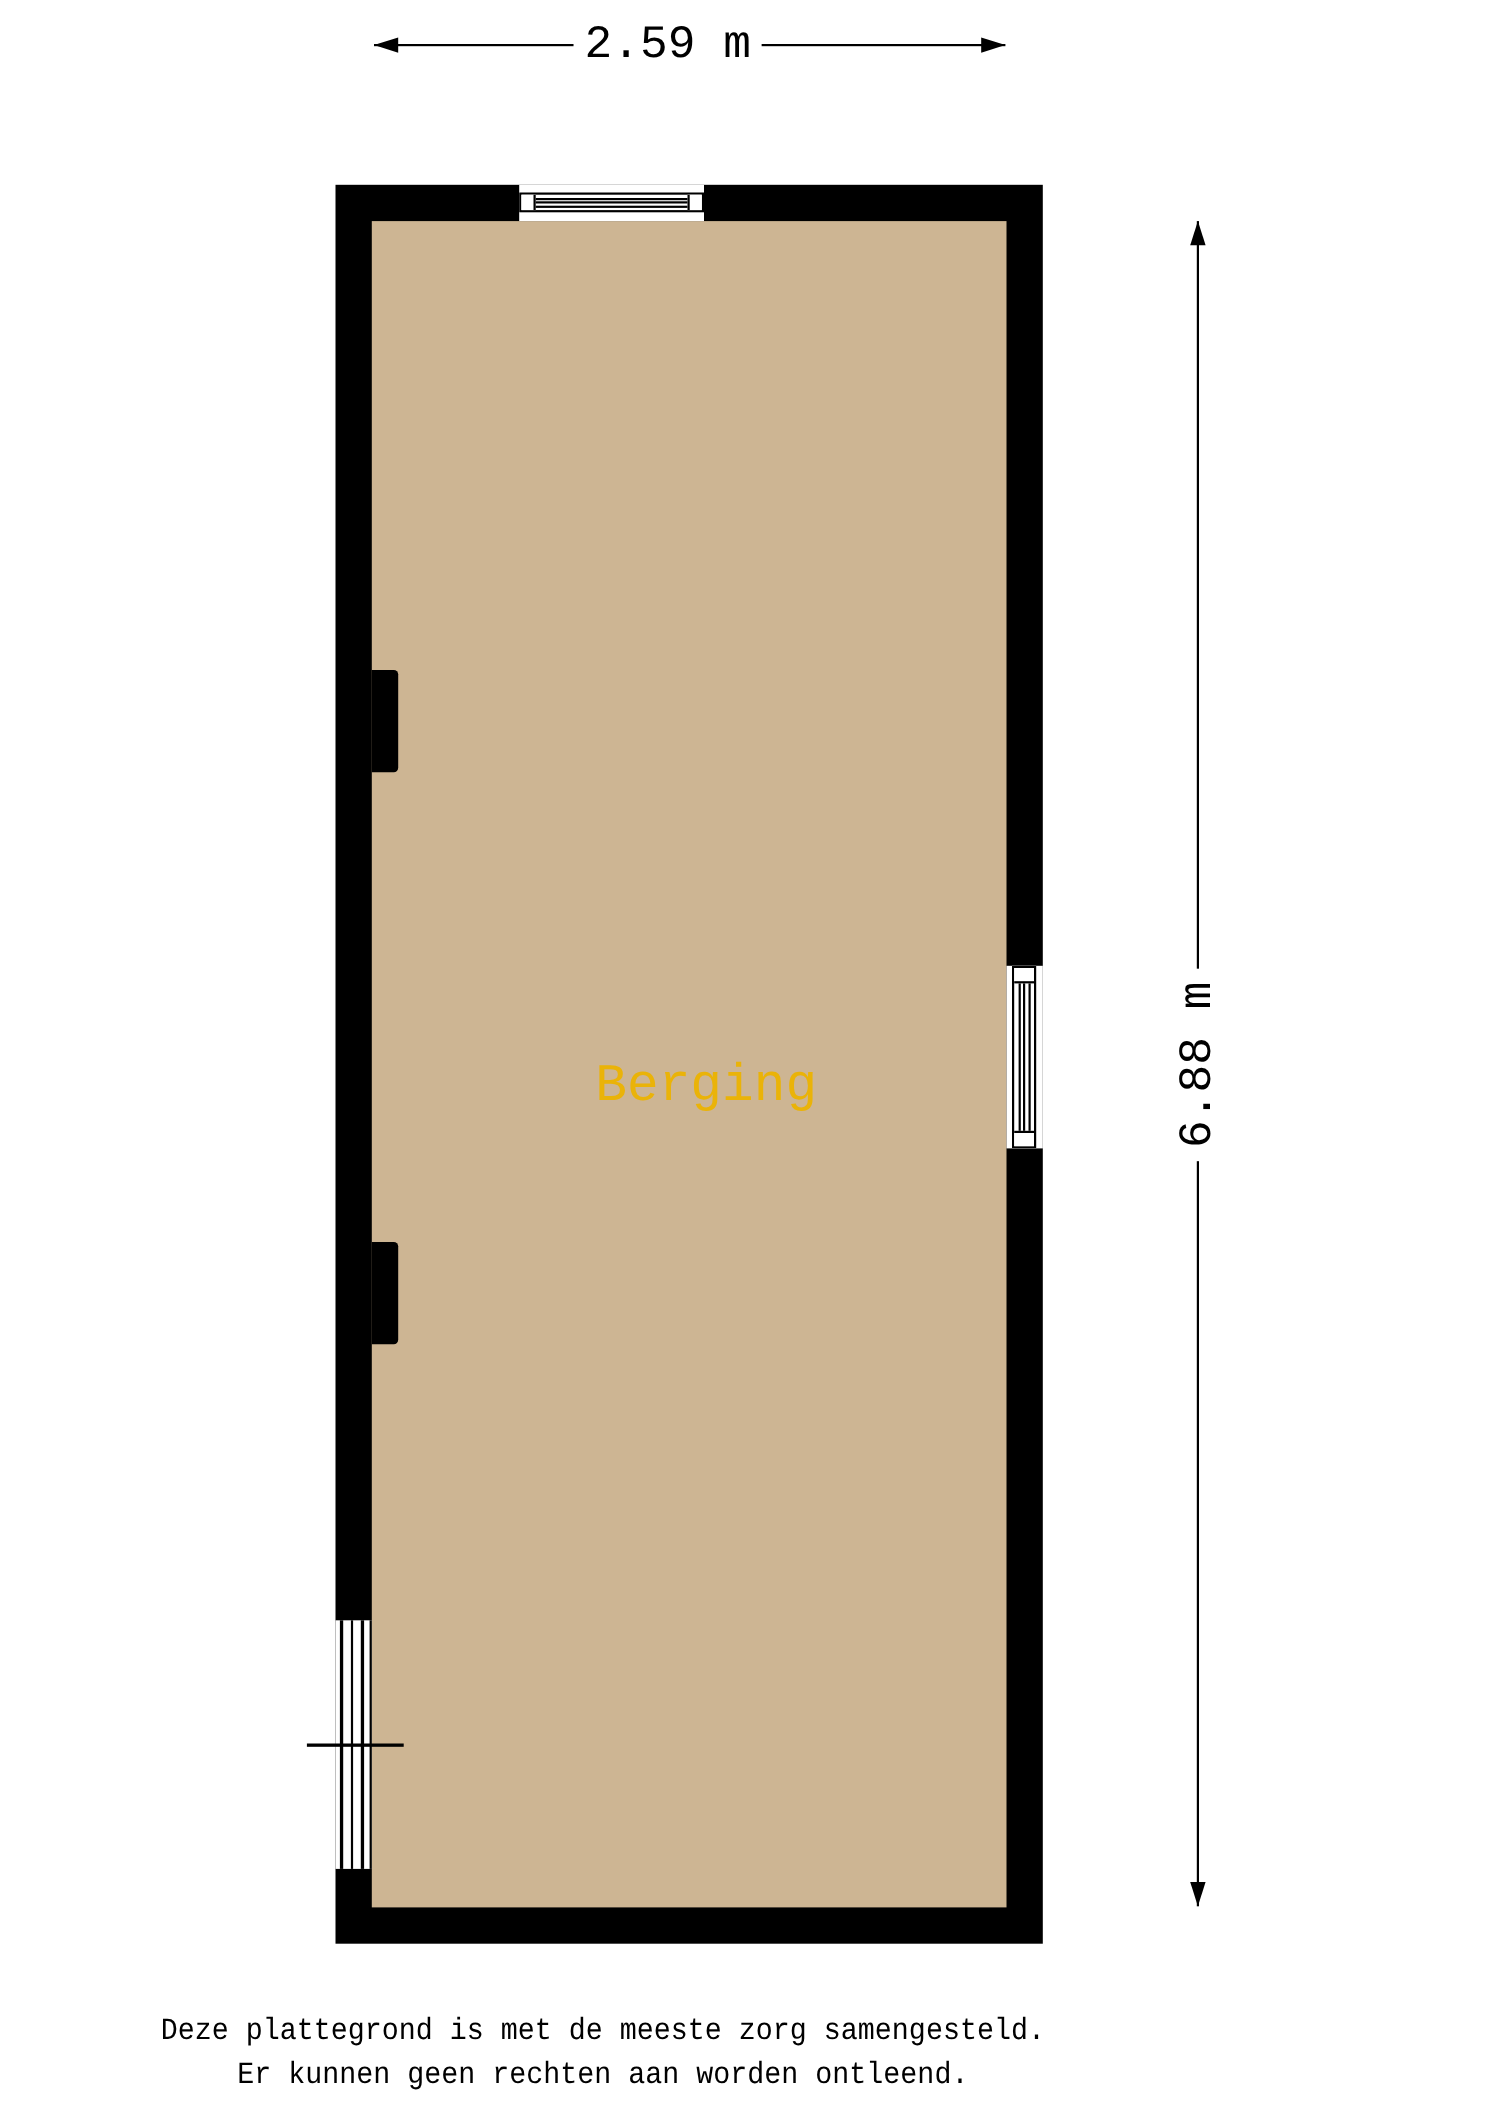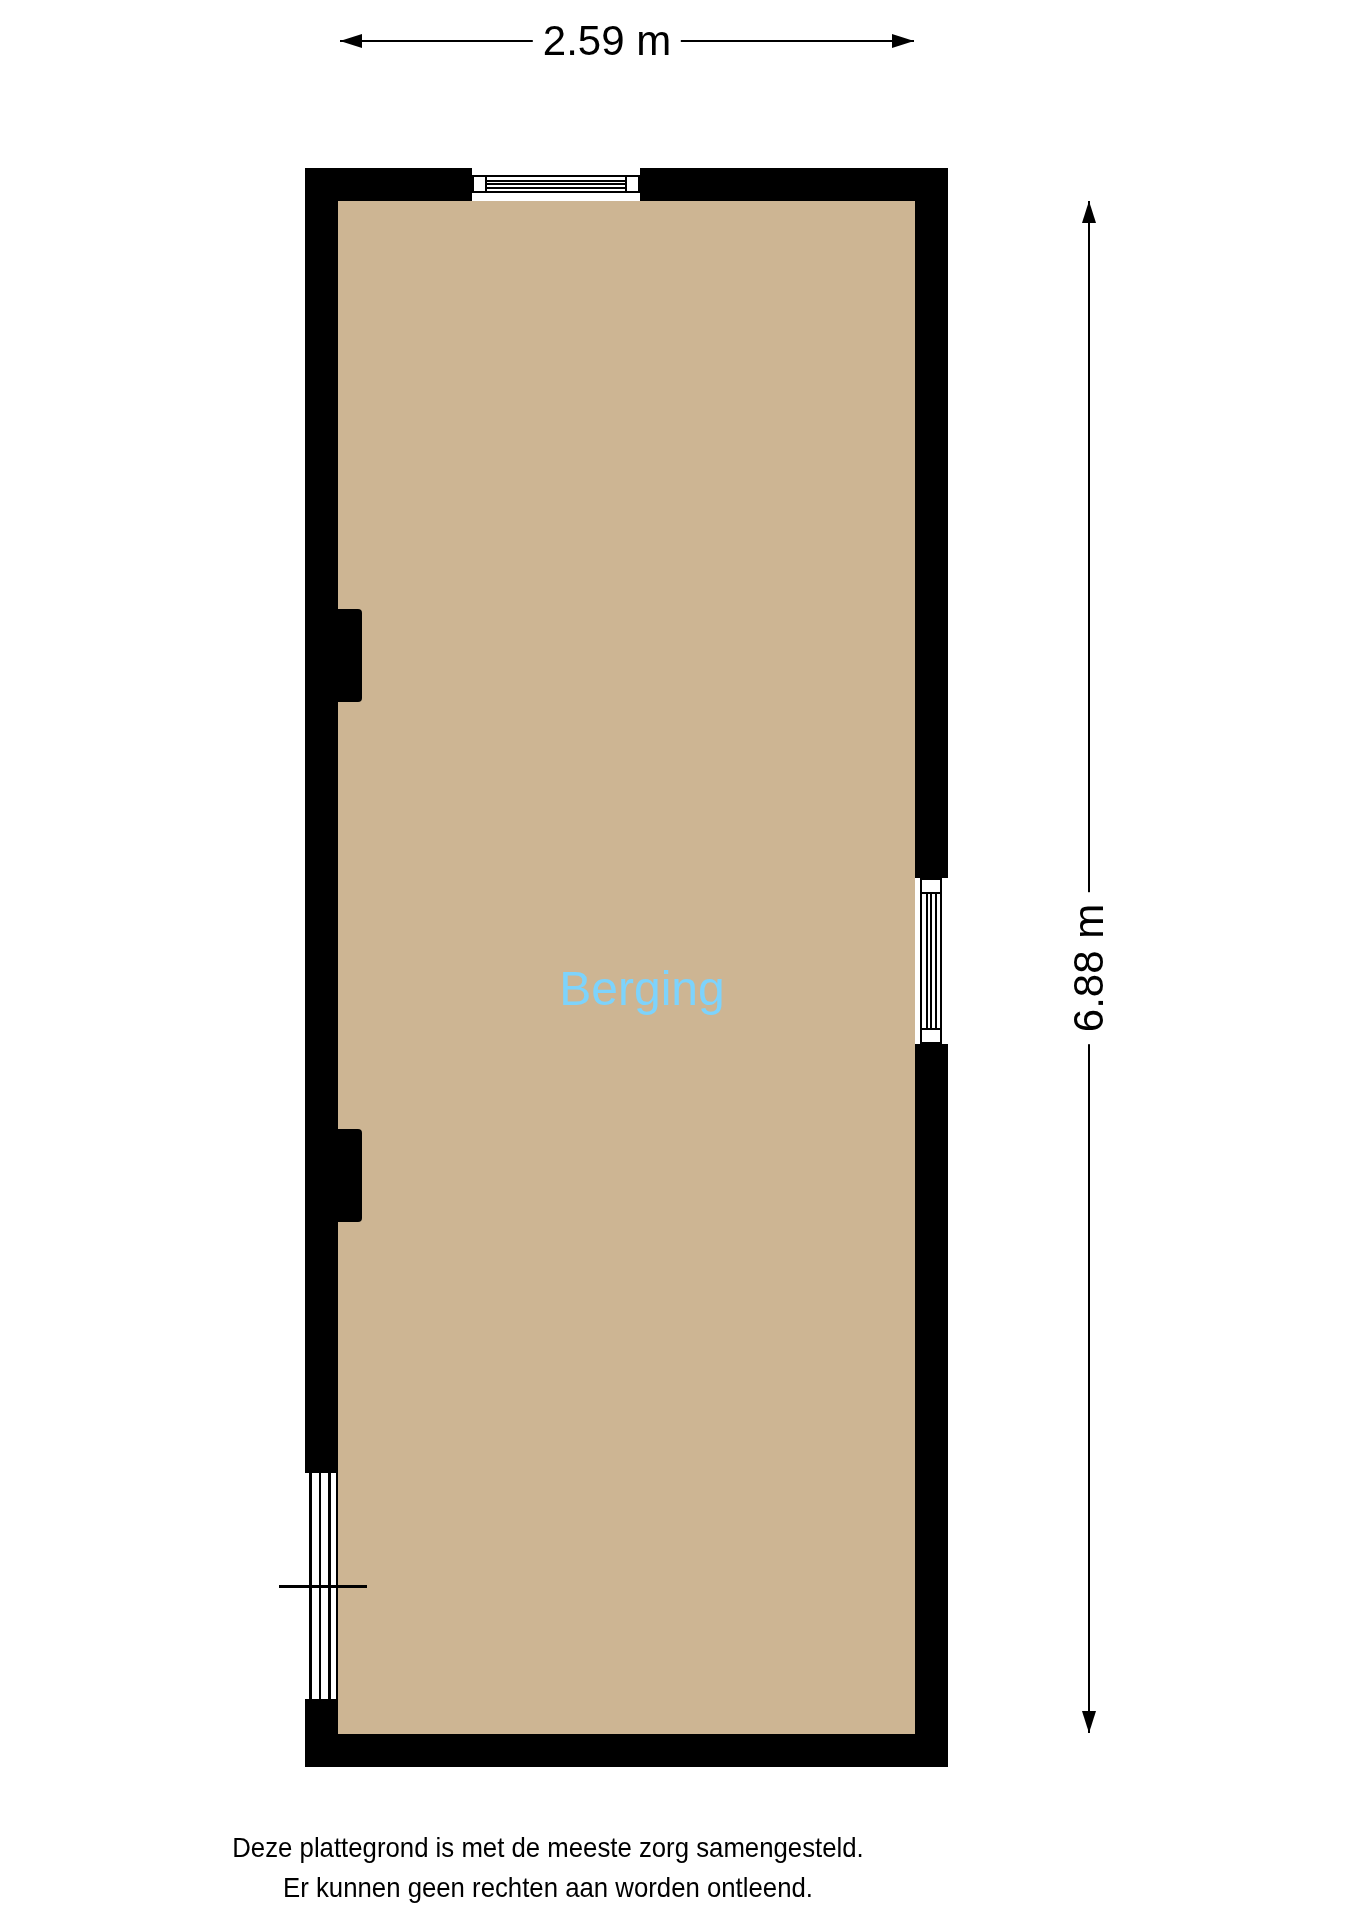--- a/index.html
+++ b/index.html
@@ -6,21 +6,21 @@
     --color-floor:#cdb593;
     --color-wall:#000000;
     --color-line:#000000;
   }
   *{box-sizing:border-box;}
   html,body{margin:0;padding:0;background:#ffffff;}
   .canvas{
     position:relative;
     width:1358px;height:1920px;
     background:#ffffff;
-    font-family:Liberation Sans, sans-serif;
+    font-family:Liberation Mono, monospace;
     color:#000;
     overflow:hidden;
   }
 
   
   .dim-h-line{position:absolute;left:340px;top:40px;width:574px;height:2px;background:var(--color-line);}
   .arrow-left{position:absolute;left:340px;top:34px;width:0;height:0;
     border-top:7px solid transparent;border-bottom:7px solid transparent;
     border-right:22px solid var(--color-line);}
   .arrow-right{position:absolute;left:892px;top:34px;width:0;height:0;
@@ -44,21 +44,21 @@
     transform:translate(-50%,-50%) rotate(-90deg);
     background:#fff;padding:0 12px;font-size:42px;white-space:nowrap;
   }
 
   
   .plan{position:absolute;left:305px;top:168px;width:643px;height:1599px;background:var(--color-wall);}
   .floor{position:absolute;left:33px;top:33px;width:577px;height:1533px;background:var(--color-floor);}
 
   .room-label{
     position:absolute;left:337px;top:820px;transform:translate(-50%,-50%);
-    font-size:48px;white-space:nowrap;color:#7dd3fc;
+    font-size:48px;white-space:nowrap;color:#eab308;
   }
 
   
   .stub{position:absolute;left:33px;width:24px;height:93px;background:var(--color-wall);border-radius:0 4px 4px 0;}
   .stub-upper{top:441px;}
   .stub-lower{top:961px;}
 
   
   .opening-top{position:absolute;left:167px;top:0;width:168px;height:33px;background:#fff;}
   .win-h{position:absolute;left:0;top:7px;width:168px;height:18px;

